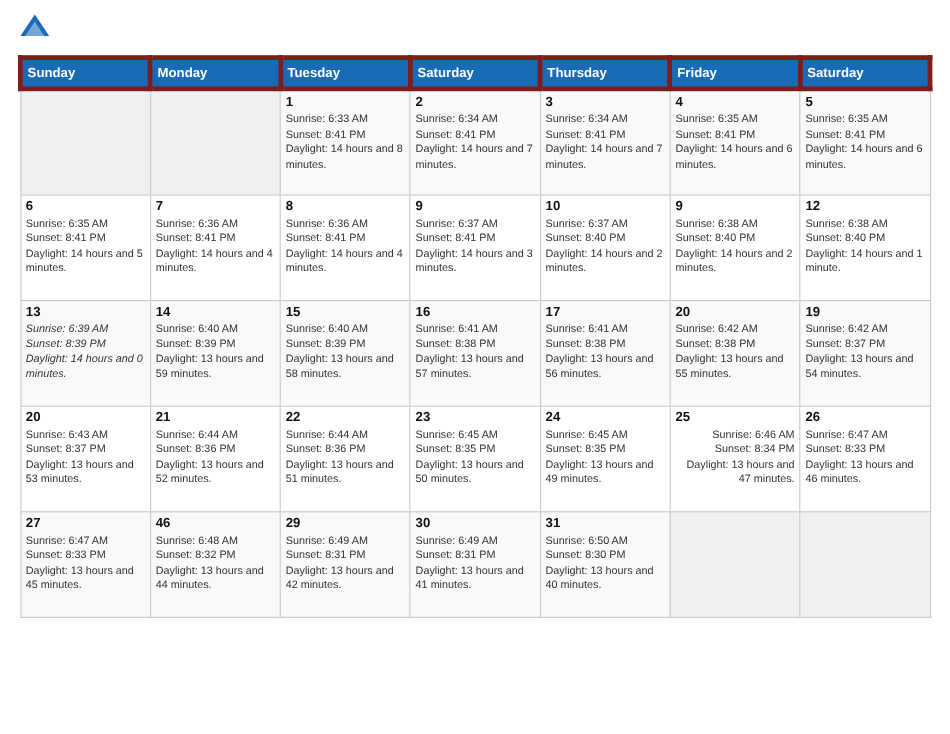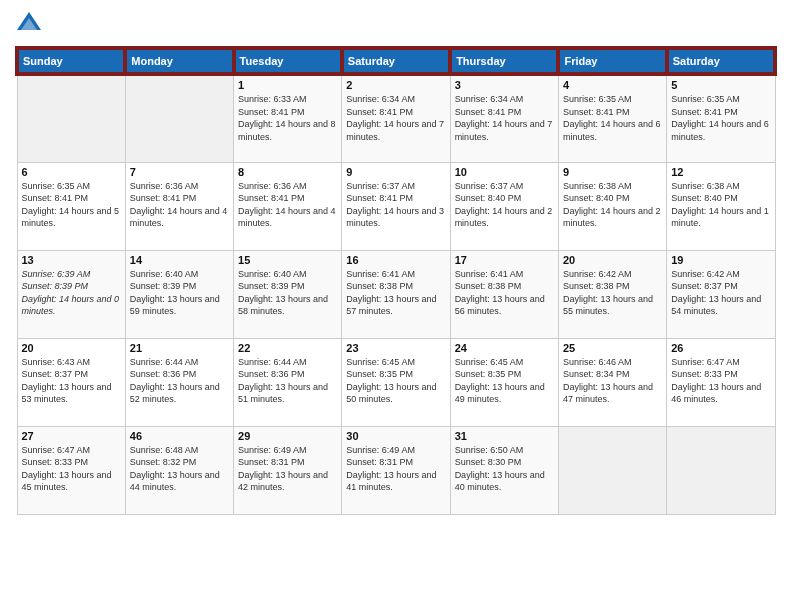--- a/index.html
+++ b/index.html
@@ -286,21 +286,21 @@
 Daylight: 13 hours and 50 minutes.</div>
           </td>
           <td>
             <span class="day-num">24</span>
             <div class="day-info" style="white-space: pre-line;">Sunrise: 6:45 AM
 Sunset: 8:35 PM
 Daylight: 13 hours and 49 minutes.</div>
           </td>
           <td>
             <span class="day-num">25</span>
-            <div class="day-info" style="white-space: pre-line;">Sunrise: 6:46 AM
+            <div class="day-info" style="white-space: pre-line; text-align: right;">Sunrise: 6:46 AM
 Sunset: 8:34 PM
 Daylight: 13 hours and 47 minutes.</div>
           </td>
           <td>
             <span class="day-num">26</span>
             <div class="day-info" style="white-space: pre-line;">Sunrise: 6:47 AM
 Sunset: 8:33 PM
 Daylight: 13 hours and 46 minutes.</div>
           </td>
         </tr>

